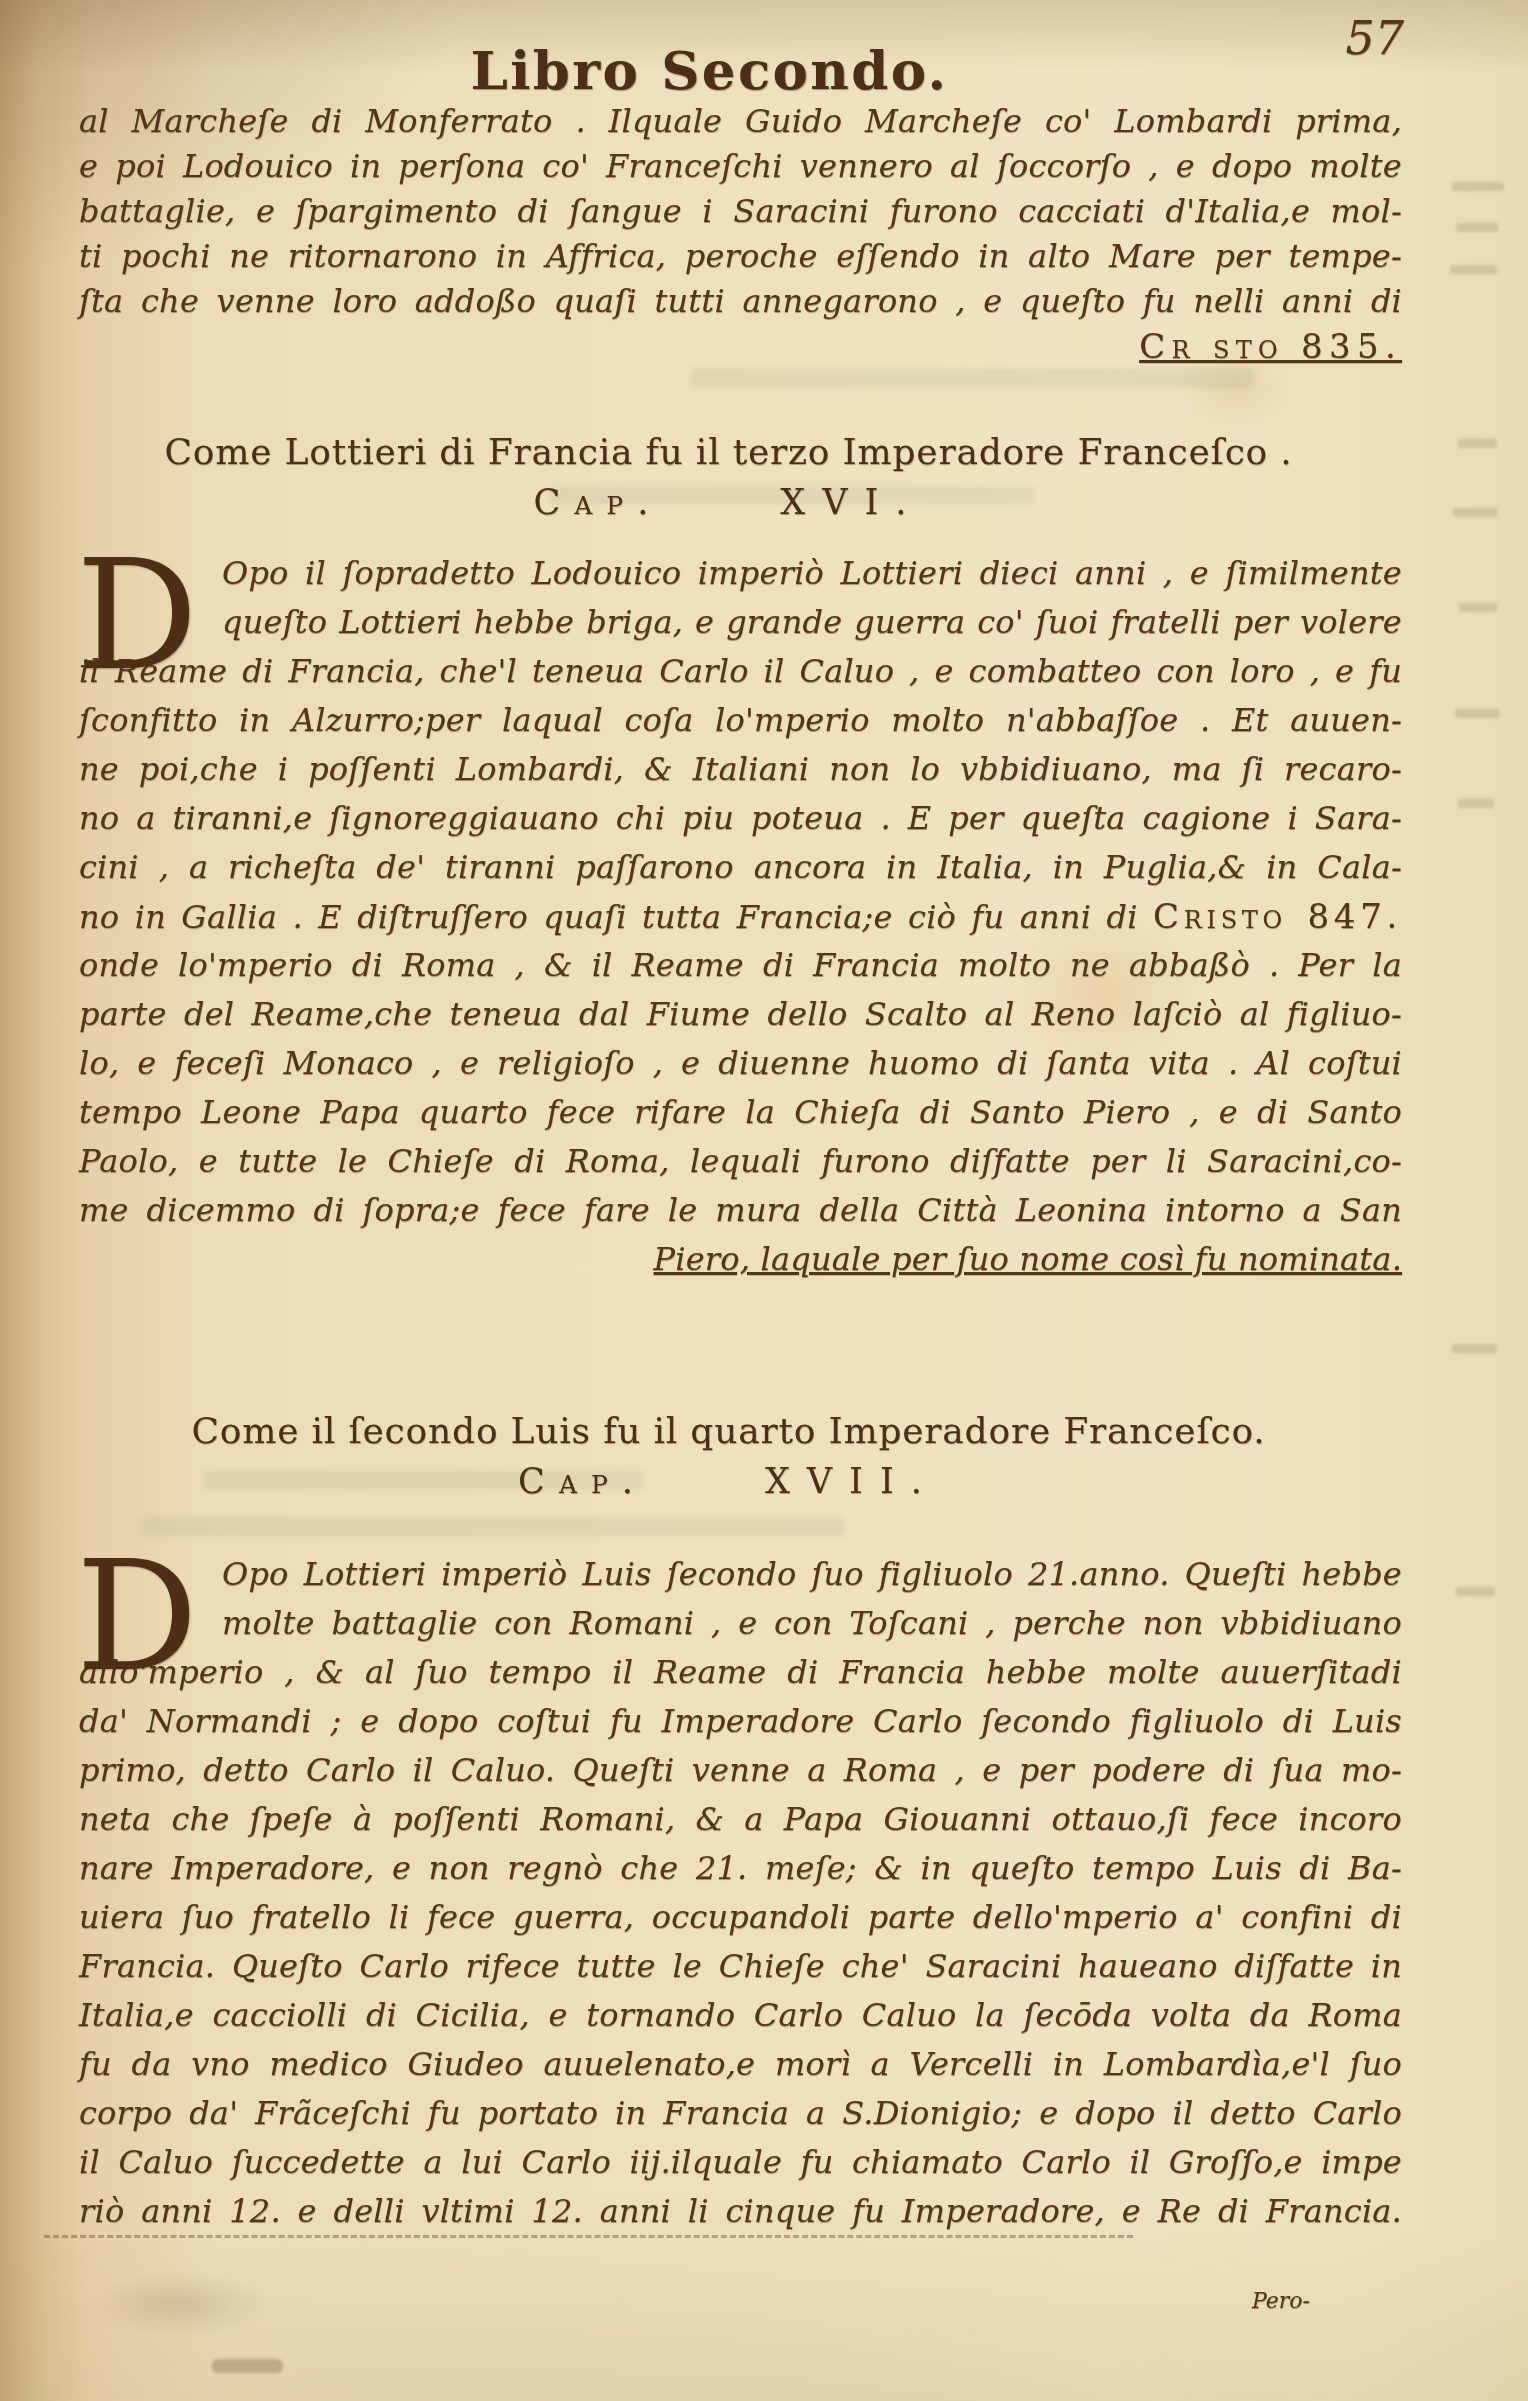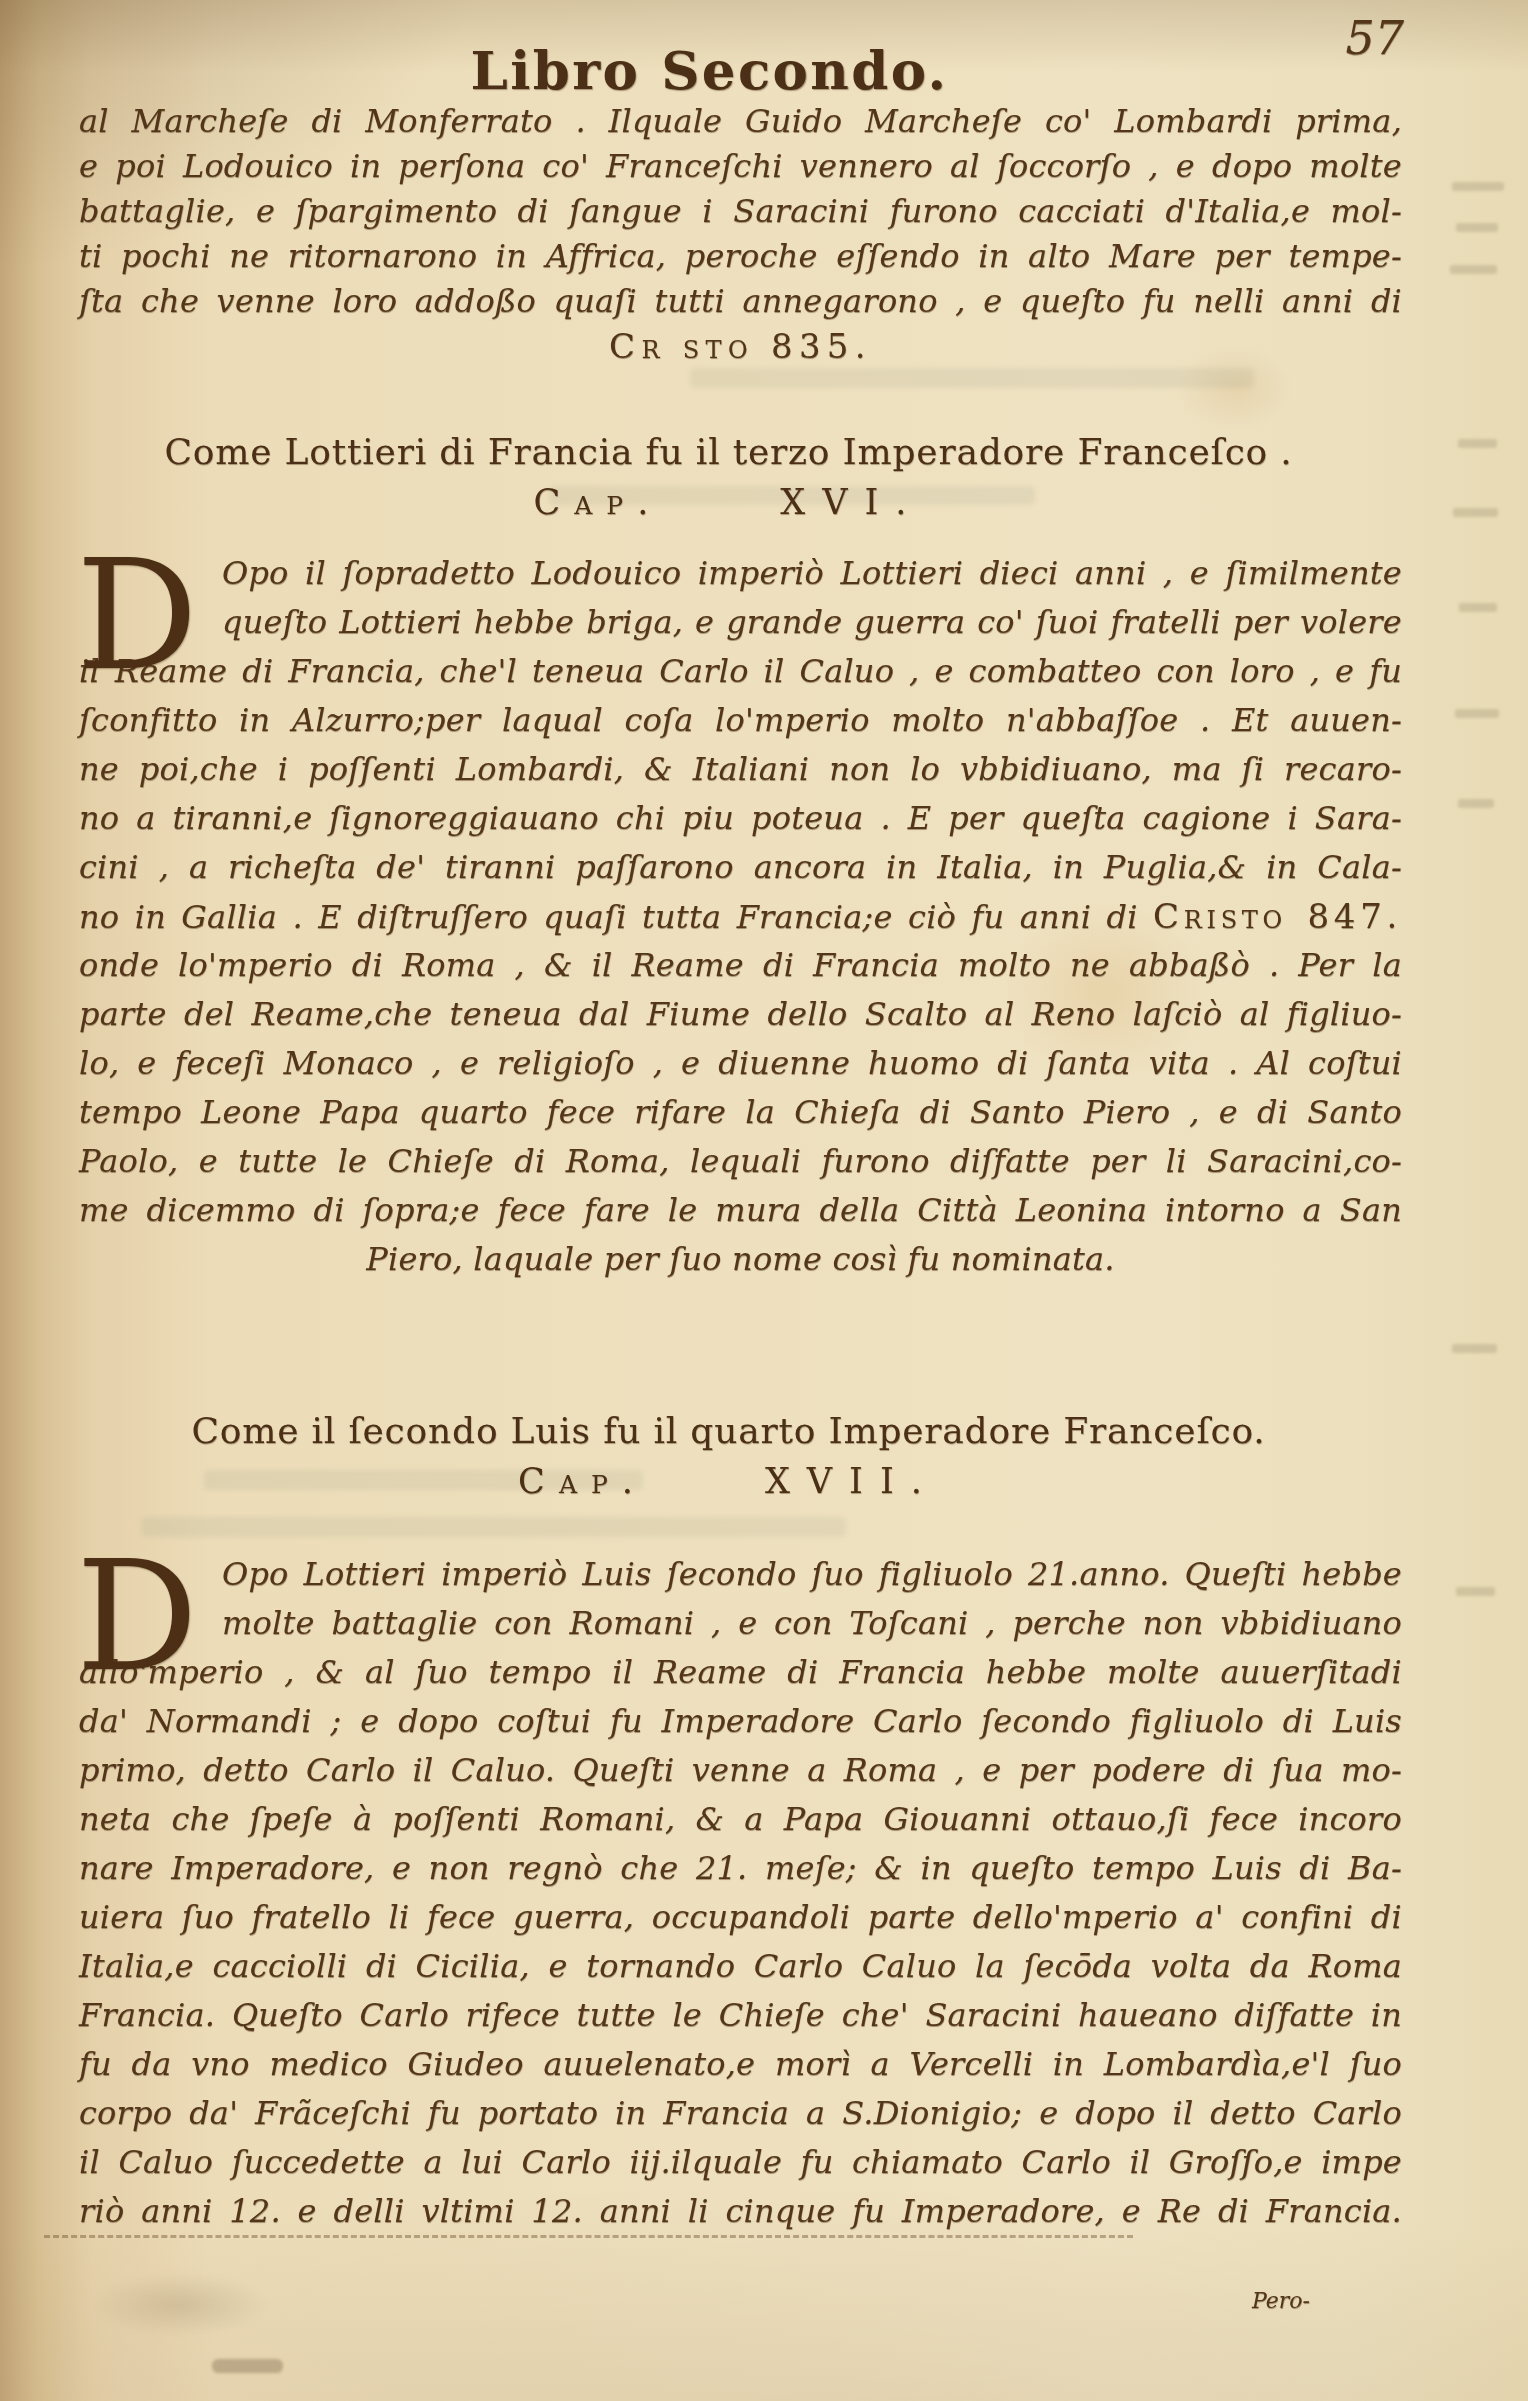--- a/index.html
+++ b/index.html
@@ -11,21 +11,21 @@
       radial-gradient(1881px 408px at 50% 103%, rgba(138,104,58,.16), rgba(138,104,58,0) 70%),
       linear-gradient(180deg, rgba(118,88,48,.20) 0%, rgba(118,88,48,0) 3%),
       linear-gradient(90deg,#c2a678 0px,#d8c093 2.5%,#e5d1aa 6%,#ecdcb8 14%,#eee0be 45%,#efe2c2 72%,#ece0bf 88%,#e8dab4 100%);
   }
   .line{
     font-style:italic;font-size:32px;line-height:49px;height:49px;
     color:#533619;letter-spacing:0.2px;white-space:nowrap;
     text-shadow:0.3px 0.5px 0.7px rgba(70,45,20,.45);
   }
   .jline{text-align:justify;text-align-last:justify;white-space:normal;}
-  .lline{text-align:center;}
+  .lline{text-align:right;text-decoration:underline;}
   .intro .line{line-height:45px;height:45px;}
   .para{position:absolute;left:79px;width:1323px;}
   .indent-wrap{position:relative;padding-left:143px;}
   .dropcap{
     position:absolute;left:-3.1px;top:-9.4px;
     font-style:normal;font-size:152px;line-height:1;
     color:#4c2f14;text-shadow:0.8px 1.2px 1.6px rgba(70,45,20,.4);
   }
   .sc{font-style:normal;font-variant:small-caps;letter-spacing:6.3px;font-size:34px;color:#523418;}
   .sc-inline{letter-spacing:4.7px;}
@@ -152,22 +152,22 @@
       <span class="dropcap">D</span>
       <div class="line jline">Opo Lottieri imperiò Luis ſecondo ſuo figliuolo 21.anno. Queſti hebbe</div>
       <div class="line jline">molte battaglie con Romani , e con Toſcani , perche non vbbidiuano</div>
     </div>
     <div class="line jline">allo'mperio , &amp; al ſuo tempo il Reame di Francia hebbe molte auuerſitadi</div>
     <div class="line jline">da' Normandi ; e dopo coſtui fu Imperadore Carlo ſecondo figliuolo di Luis</div>
     <div class="line jline">primo, detto Carlo il Caluo. Queſti venne a Roma , e per podere di ſua mo-</div>
     <div class="line jline">neta che ſpeſe à poſſenti Romani, &amp; a Papa Giouanni ottauo,ſi fece incoro</div>
     <div class="line jline">nare Imperadore, e non regnò che 21. meſe; &amp; in queſto tempo Luis di Ba-</div>
     <div class="line jline">uiera ſuo fratello li fece guerra, occupandoli parte dello'mperio a' confini di</div>
+    <div class="line jline">Francia. Queſto Carlo rifece tutte le Chieſe che' Saracini haueano diſfatte in</div>
     <div class="line jline">Italia,e cacciolli di Cicilia, e tornando Carlo Caluo la ſecōda volta da Roma</div>
-    <div class="line jline">Francia. Queſto Carlo rifece tutte le Chieſe che' Saracini haueano diſfatte in</div>
     <div class="line jline">fu da vno medico Giudeo auuelenato,e morì a Vercelli in Lombardìa,e'l ſuo</div>
     <div class="line jline">corpo da' Frãceſchi fu portato in Francia a S.Dionigio; e dopo il detto Carlo</div>
     <div class="line jline">il Caluo ſuccedette a lui Carlo iij.ilquale fu chiamato Carlo il Groſſo,e impe</div>
     <div class="line jline">riò anni 12. e delli vltimi 12. anni li cinque fu Imperadore, e Re di Francia.</div>
   </section>
 
   <div class="dashed-rule"></div>
   <div class="catchword">Pero-</div>
 
 </div>

